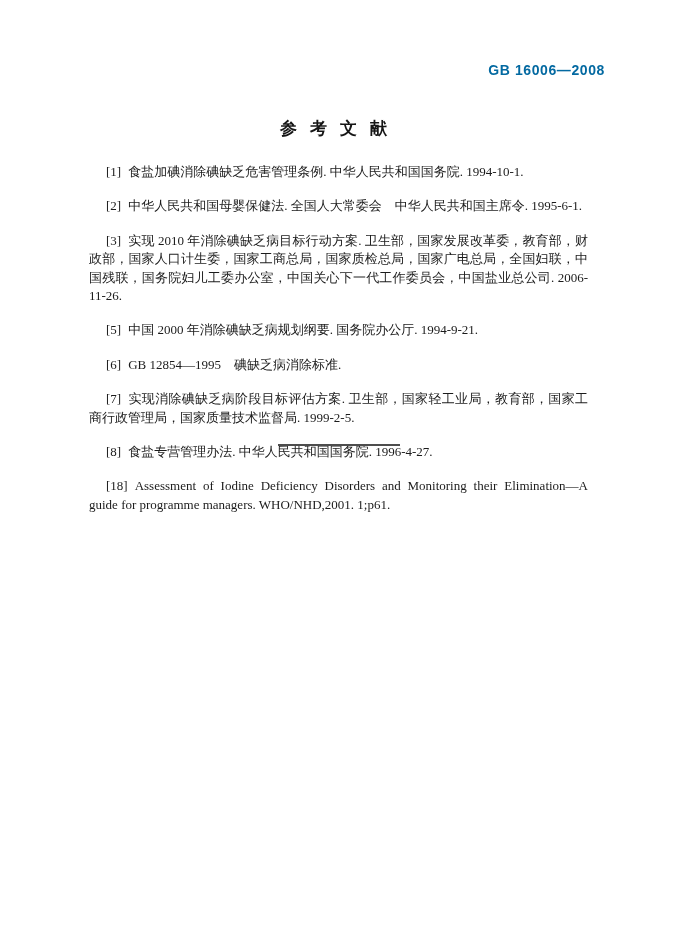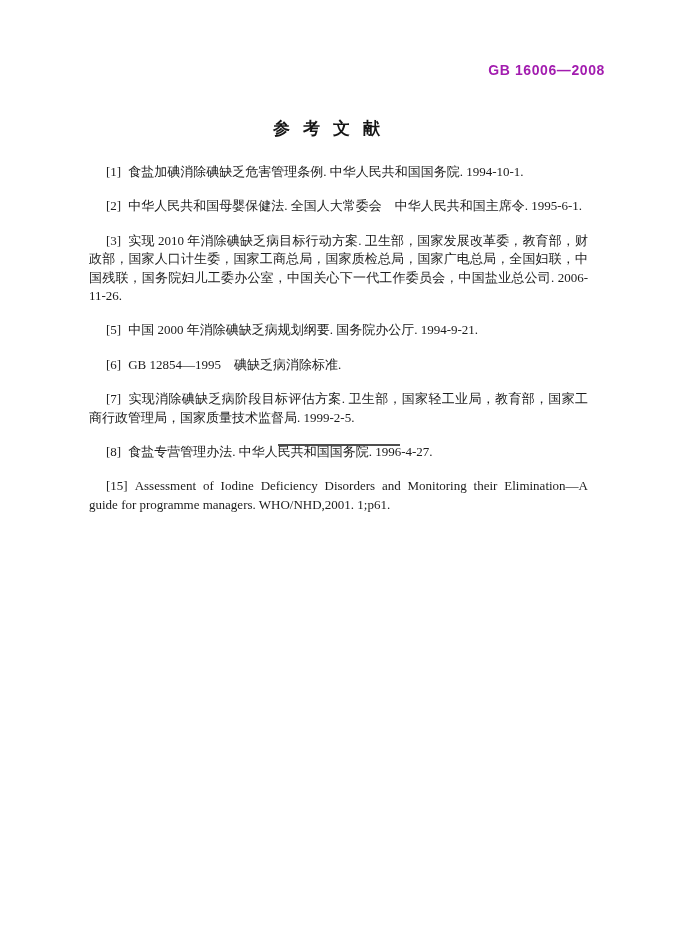--- a/index.html
+++ b/index.html
@@ -18,26 +18,26 @@
     overflow: hidden;
   }
   .std-number {
     position: absolute;
     top: 62px;
     right: 69px;
     font-family: "Liberation Sans", "DejaVu Sans", sans-serif;
     font-weight: 700;
     font-size: 14px;
     letter-spacing: 0.6px;
-    color: #a21caf;
+    color: #0369a1;
   }
   .doc-title {
     position: absolute;
     top: 117px;
-    left: 61px;
+    left: 68px;
     width: 531px;
     margin: 0;
     text-align: center;
     font-size: 17px;
     font-weight: 700;
     letter-spacing: 13px;
     text-indent: 13px;
     color: #151515;
     white-space: nowrap;
   }
@@ -93,19 +93,19 @@
     <p class="ref">
       <span class="ref-label">[6]</span><span>GB 12854—1995　碘缺乏病消除标准.</span>
     </p>
     <p class="ref">
       <span class="ref-label">[7]</span><span>实现消除碘缺乏病阶段目标评估方案. 卫生部，国家轻工业局，教育部，国家工商行政管理局，国家质量技术监督局. 1999-2-5.</span>
     </p>
     <p class="ref">
       <span class="ref-label">[8]</span><span>食盐专营管理办法. 中华人民共和国国务院. 1996-4-27.</span>
     </p>
     <p class="ref">
-      <span class="ref-label">[15]</span><span>Assessment of Iodine Deficiency Disorders and Monitoring their Elimination—A guide for programme managers. WHO/NHD,2001. 1;p61.</span>
+      <span class="ref-label">[18]</span><span>Assessment of Iodine Deficiency Disorders and Monitoring their Elimination—A guide for programme managers. WHO/NHD,2001. 1;p61.</span>
     </p>
   </div>
 
   <div class="end-divider"></div>
 
 </div>
 
 </body></html>

